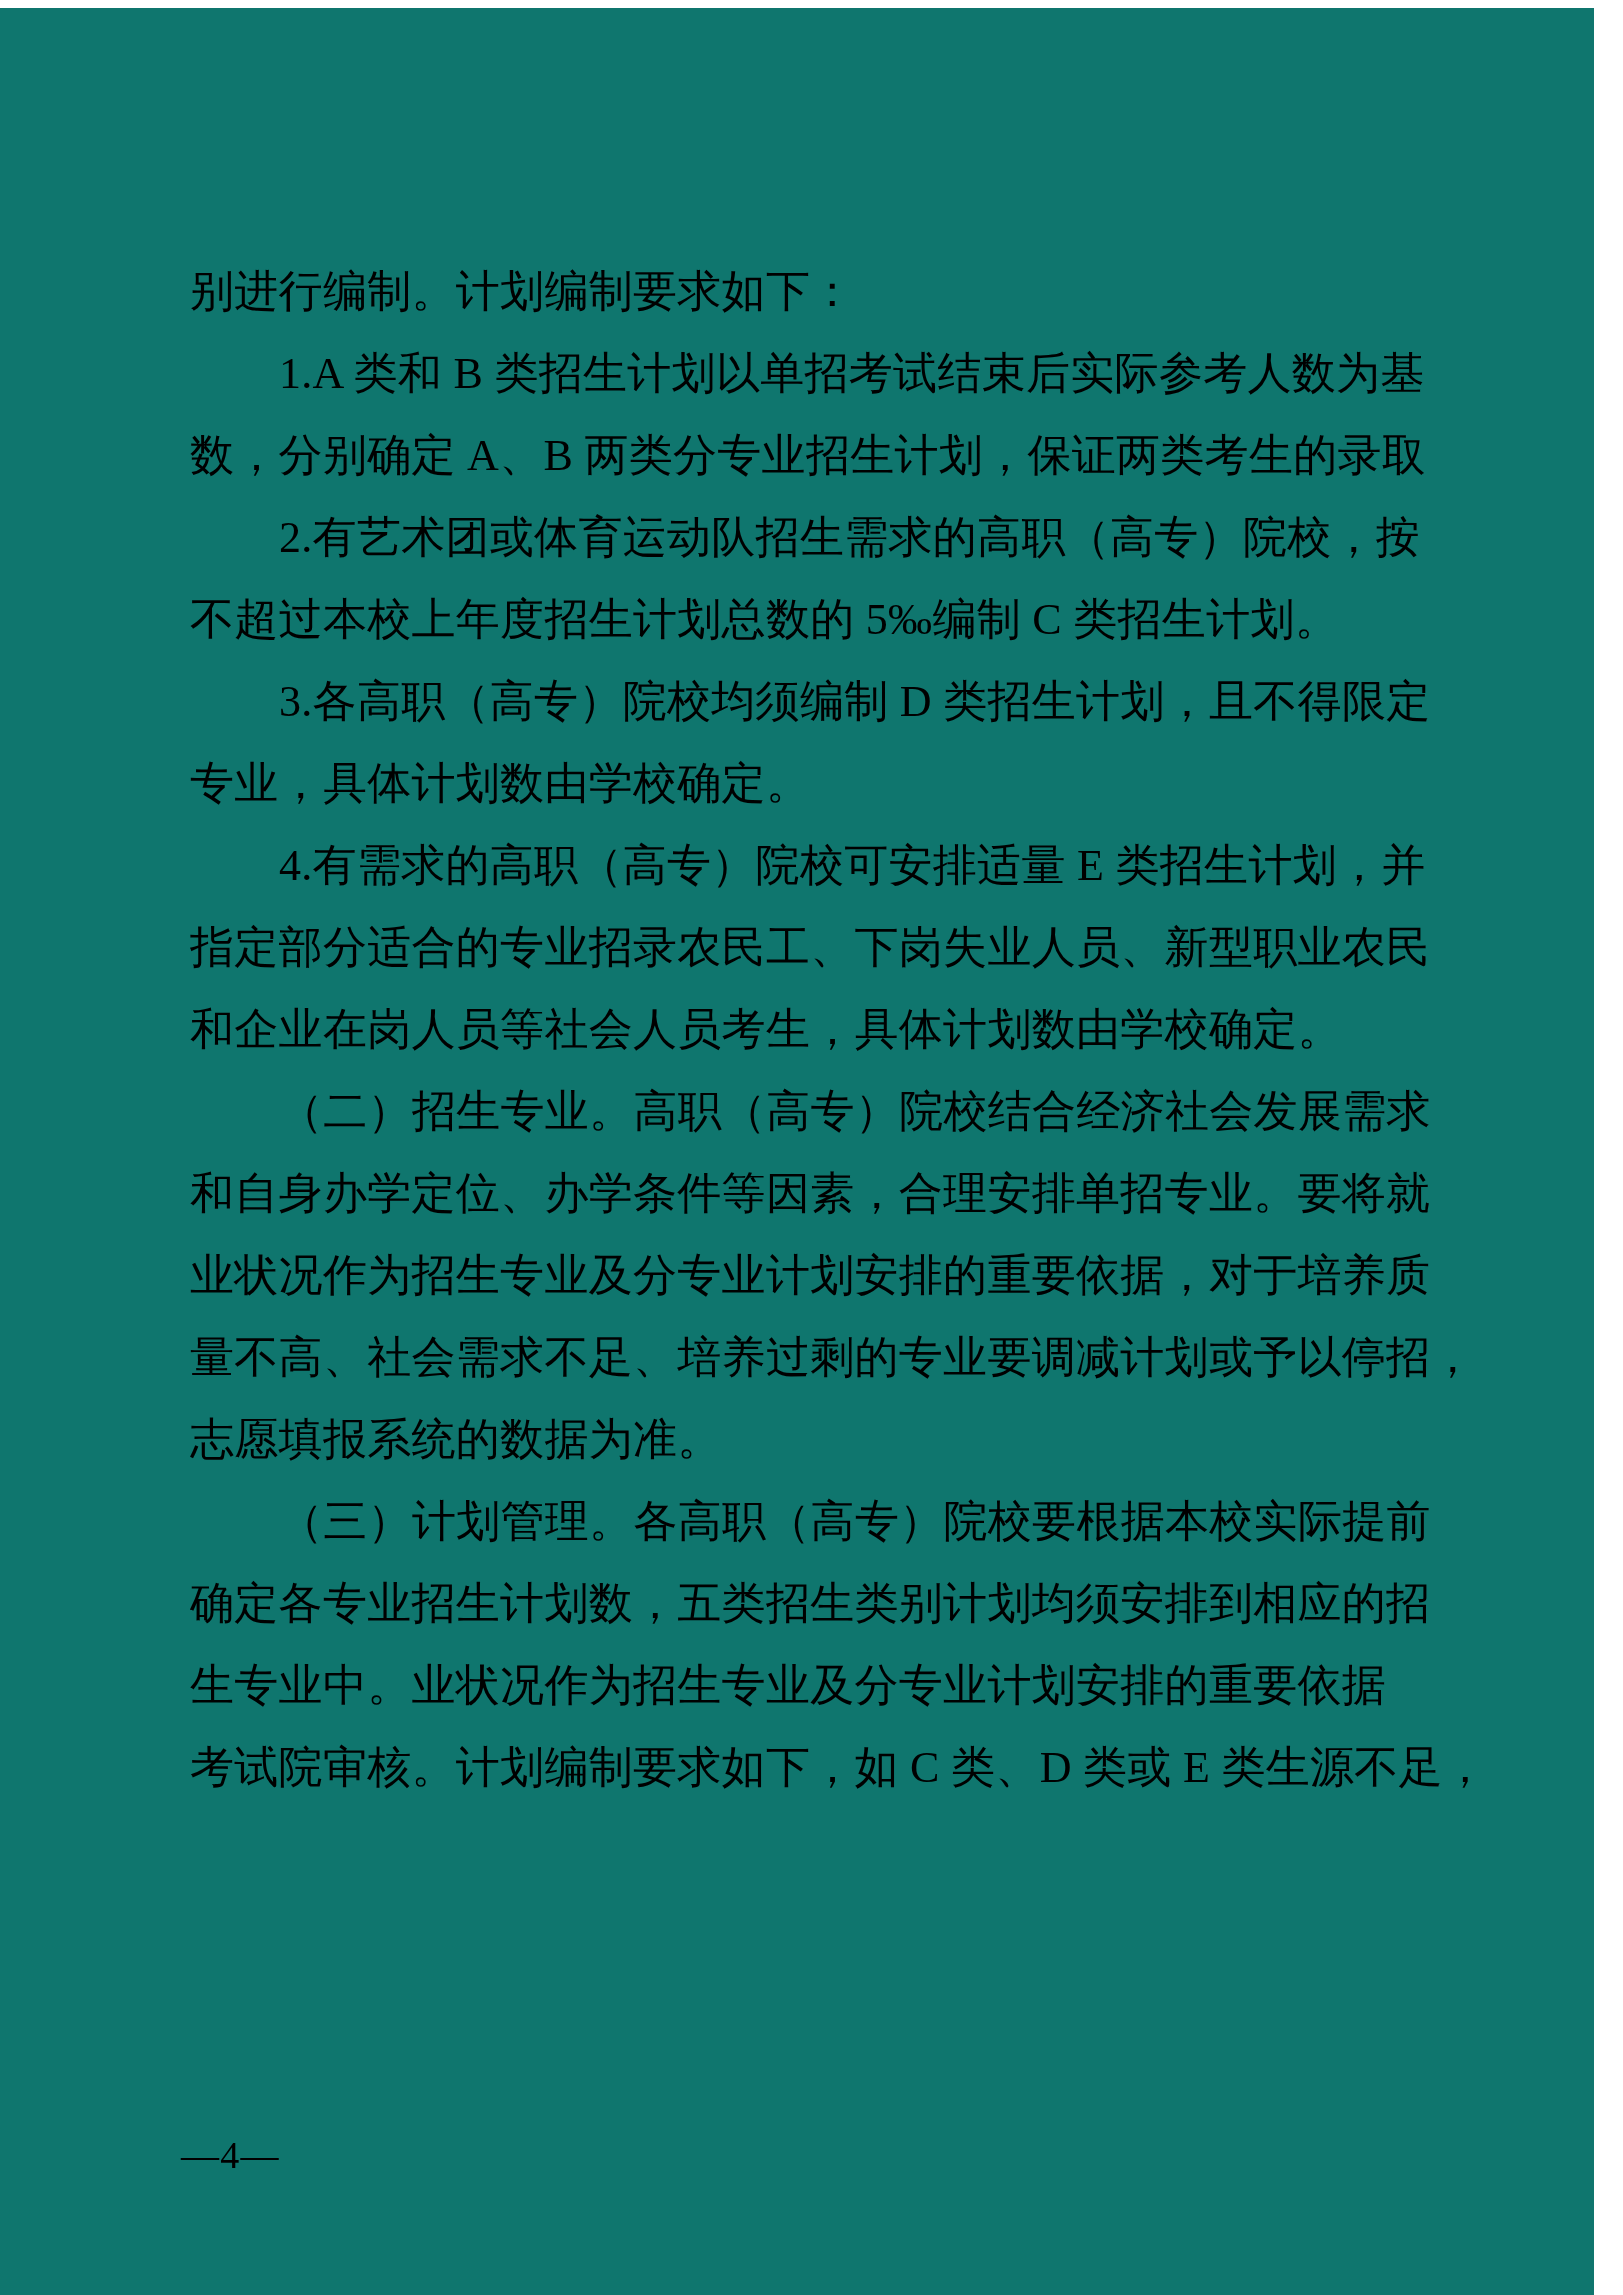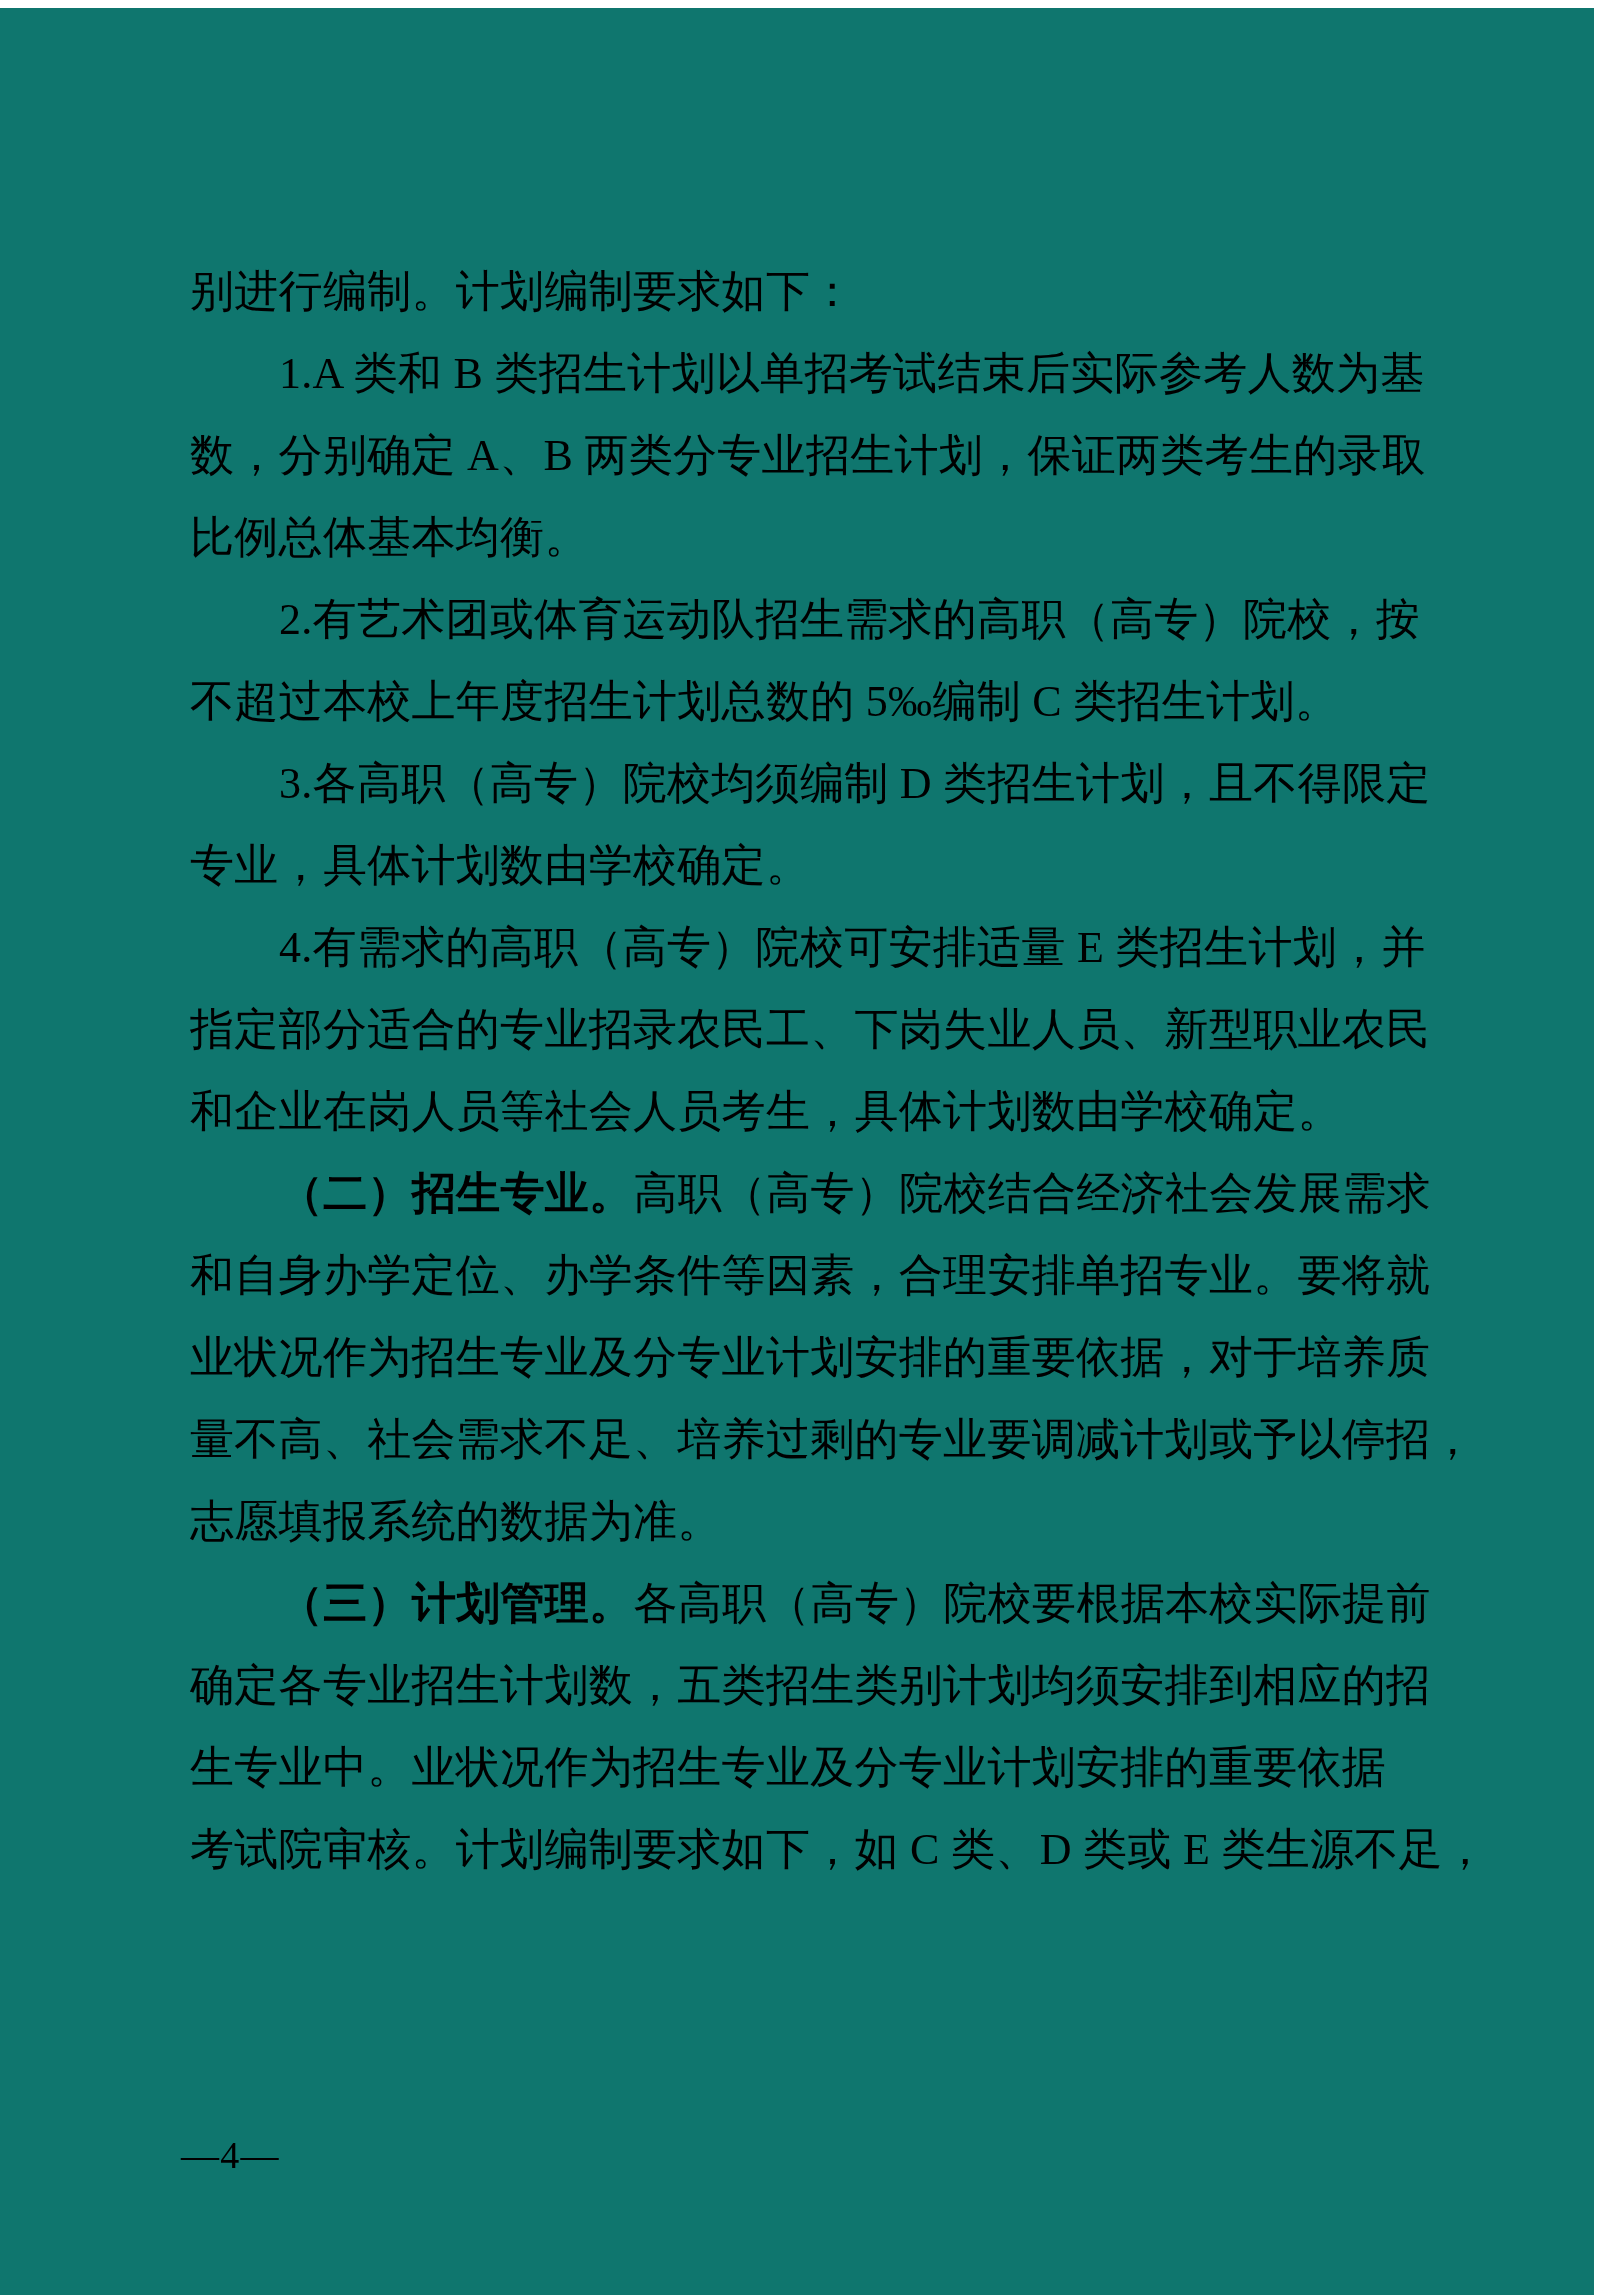--- a/index.html
+++ b/index.html
@@ -20,39 +20,38 @@
     width: 1247px;
   }
   .line {
     height: 82px;
     line-height: 82px;
     font-size: 44px;
     white-space: nowrap;
     letter-spacing: 0.3px;
   }
   .line.indent { padding-left: 89px; }
-  .lead { font-weight: bold; }
+  .lead { font-weight: normal; }
   .footer-num {
     position: absolute;
     left: 181px;
     top: 2128px;
     font-size: 38px;
     line-height: 39px;
     letter-spacing: 1.3px;
   }
 </style>
 </head>
 <body>
 
 <div class="page">
   <div class="content">
     <div class="line"><span>别进行编制。计划编制要求如下：</span></div>
     <div class="line indent"><span>1.A 类和 B 类招生计划以单招考试结束后实际参考人数为基</span></div>
     <div class="line"><span>数，分别确定 A、B 两类分专业招生计划，保证两类考生的录取</span></div>
-    <div class="line"><span>比例总体基本均衡。</span></div>
     <div class="line indent"><span>2.有艺术团或体育运动队招生需求的高职（高专）院校，按</span></div>
     <div class="line"><span>不超过本校上年度招生计划总数的 5‰编制 C 类招生计划。</span></div>
     <div class="line indent"><span>3.各高职（高专）院校均须编制 D 类招生计划，且不得限定</span></div>
     <div class="line"><span>专业，具体计划数由学校确定。</span></div>
     <div class="line indent"><span>4.有需求的高职（高专）院校可安排适量 E 类招生计划，并</span></div>
     <div class="line"><span>指定部分适合的专业招录农民工、下岗失业人员、新型职业农民</span></div>
     <div class="line"><span>和企业在岗人员等社会人员考生，具体计划数由学校确定。</span></div>
     <div class="line indent"><span class="lead">（二）招生专业。</span><span>高职（高专）院校结合经济社会发展需求</span></div>
     <div class="line"><span>和自身办学定位、办学条件等因素，合理安排单招专业。要将就</span></div>
     <div class="line"><span>业状况作为招生专业及分专业计划安排的重要依据，对于培养质</span></div>

